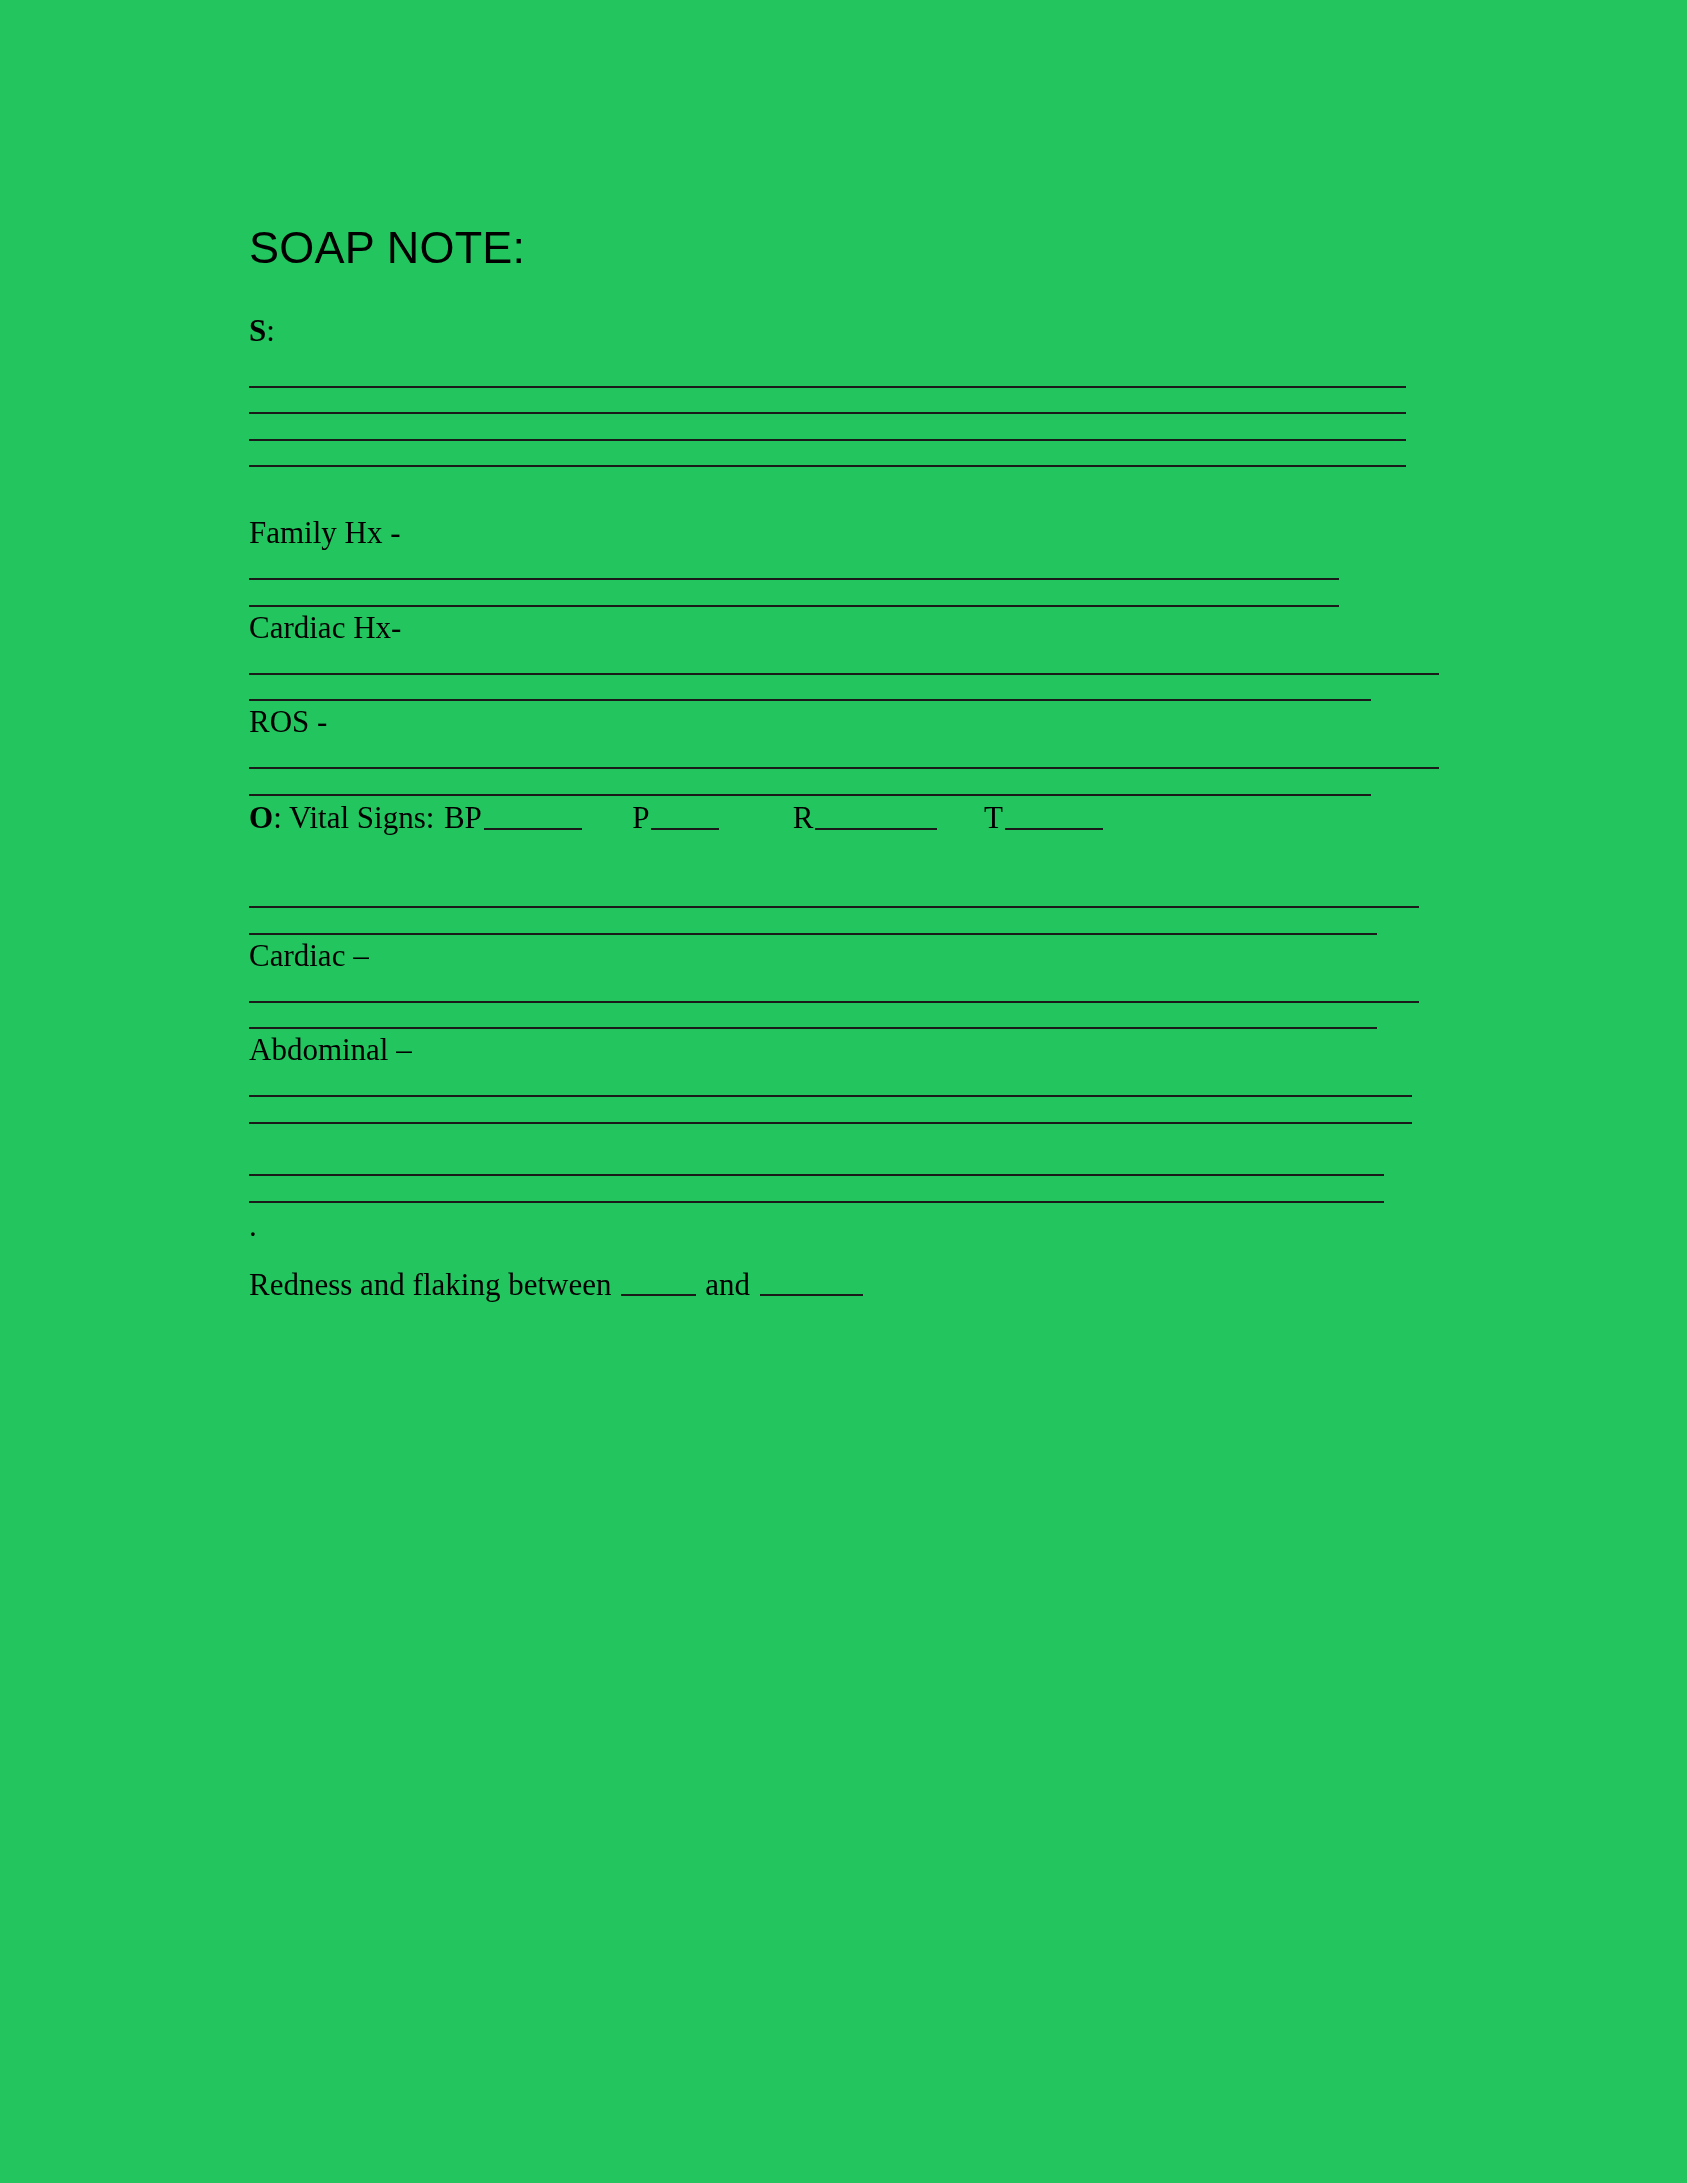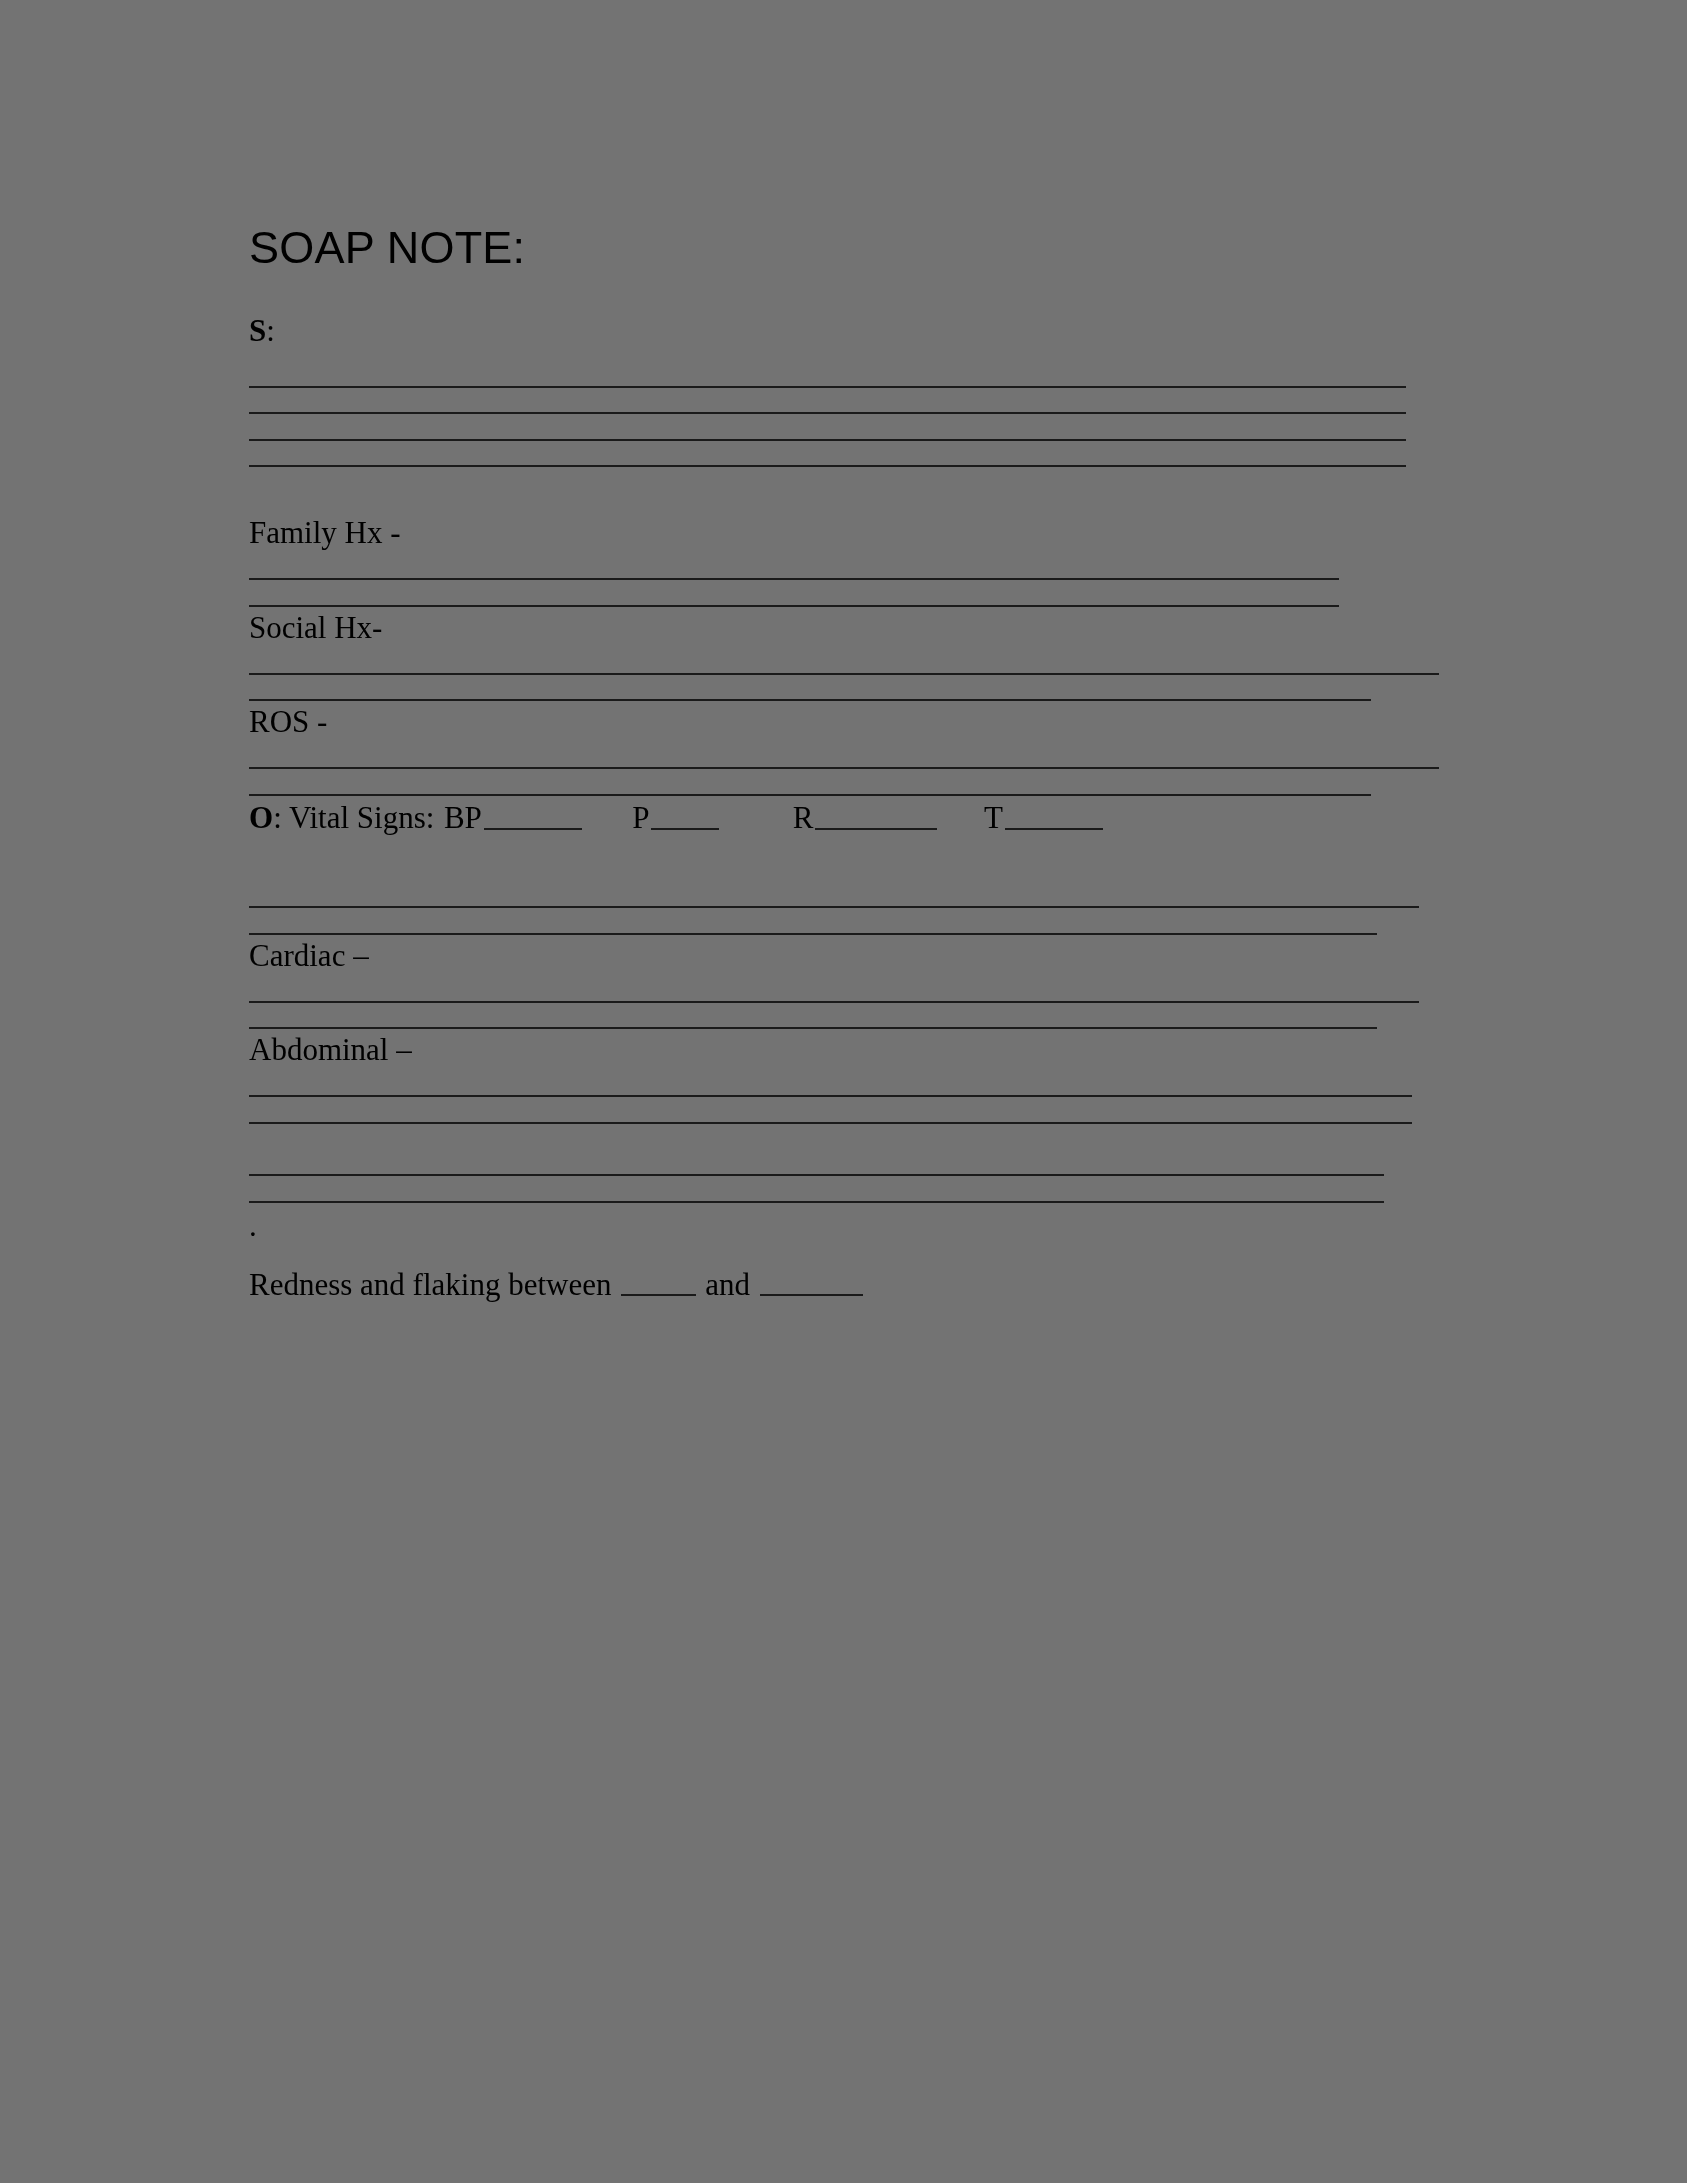--- a/index.html
+++ b/index.html
@@ -12,21 +12,21 @@
     height: 2184px;
     position: relative;
     font-family: "Liberation Serif", "DejaVu Serif", serif;
     color: #000000;
     -webkit-font-smoothing: antialiased;
   }
 
   .page {
     position: absolute;
     inset: 0;
-    background: #737373;
+    background: #22c55e;
   }
 
   
   .content {
     position: absolute;
     left: 249px;
     top: 0;
     width: 1223px;
   }
 
@@ -104,21 +104,21 @@
     <div style="height:28px" class="sp"></div>
 
     <div style="height:22px" class="sp"></div>
     <p class="para">Family Hx -</p>
     <div style="height:28px" class="sp"></div>
     <div class="rule" style="width:1090px"></div>
     <div style="height:24.5px" class="sp"></div>
     <div class="rule" style="width:1090px"></div>
 
     <div style="height:5.2px" class="sp"></div>
-    <p class="para">Social Hx-</p>
+    <p class="para">Cardiac Hx-</p>
     <div style="height:28px" class="sp"></div>
     <div class="rule" style="width:1190px"></div>
     <div style="height:24.5px" class="sp"></div>
     <div class="rule" style="width:1122px"></div>
 
     <div style="height:5.2px" class="sp"></div>
     <p class="para">ROS -</p>
     <div style="height:28px" class="sp"></div>
     <div class="rule" style="width:1190px"></div>
     <div style="height:24.5px" class="sp"></div>

